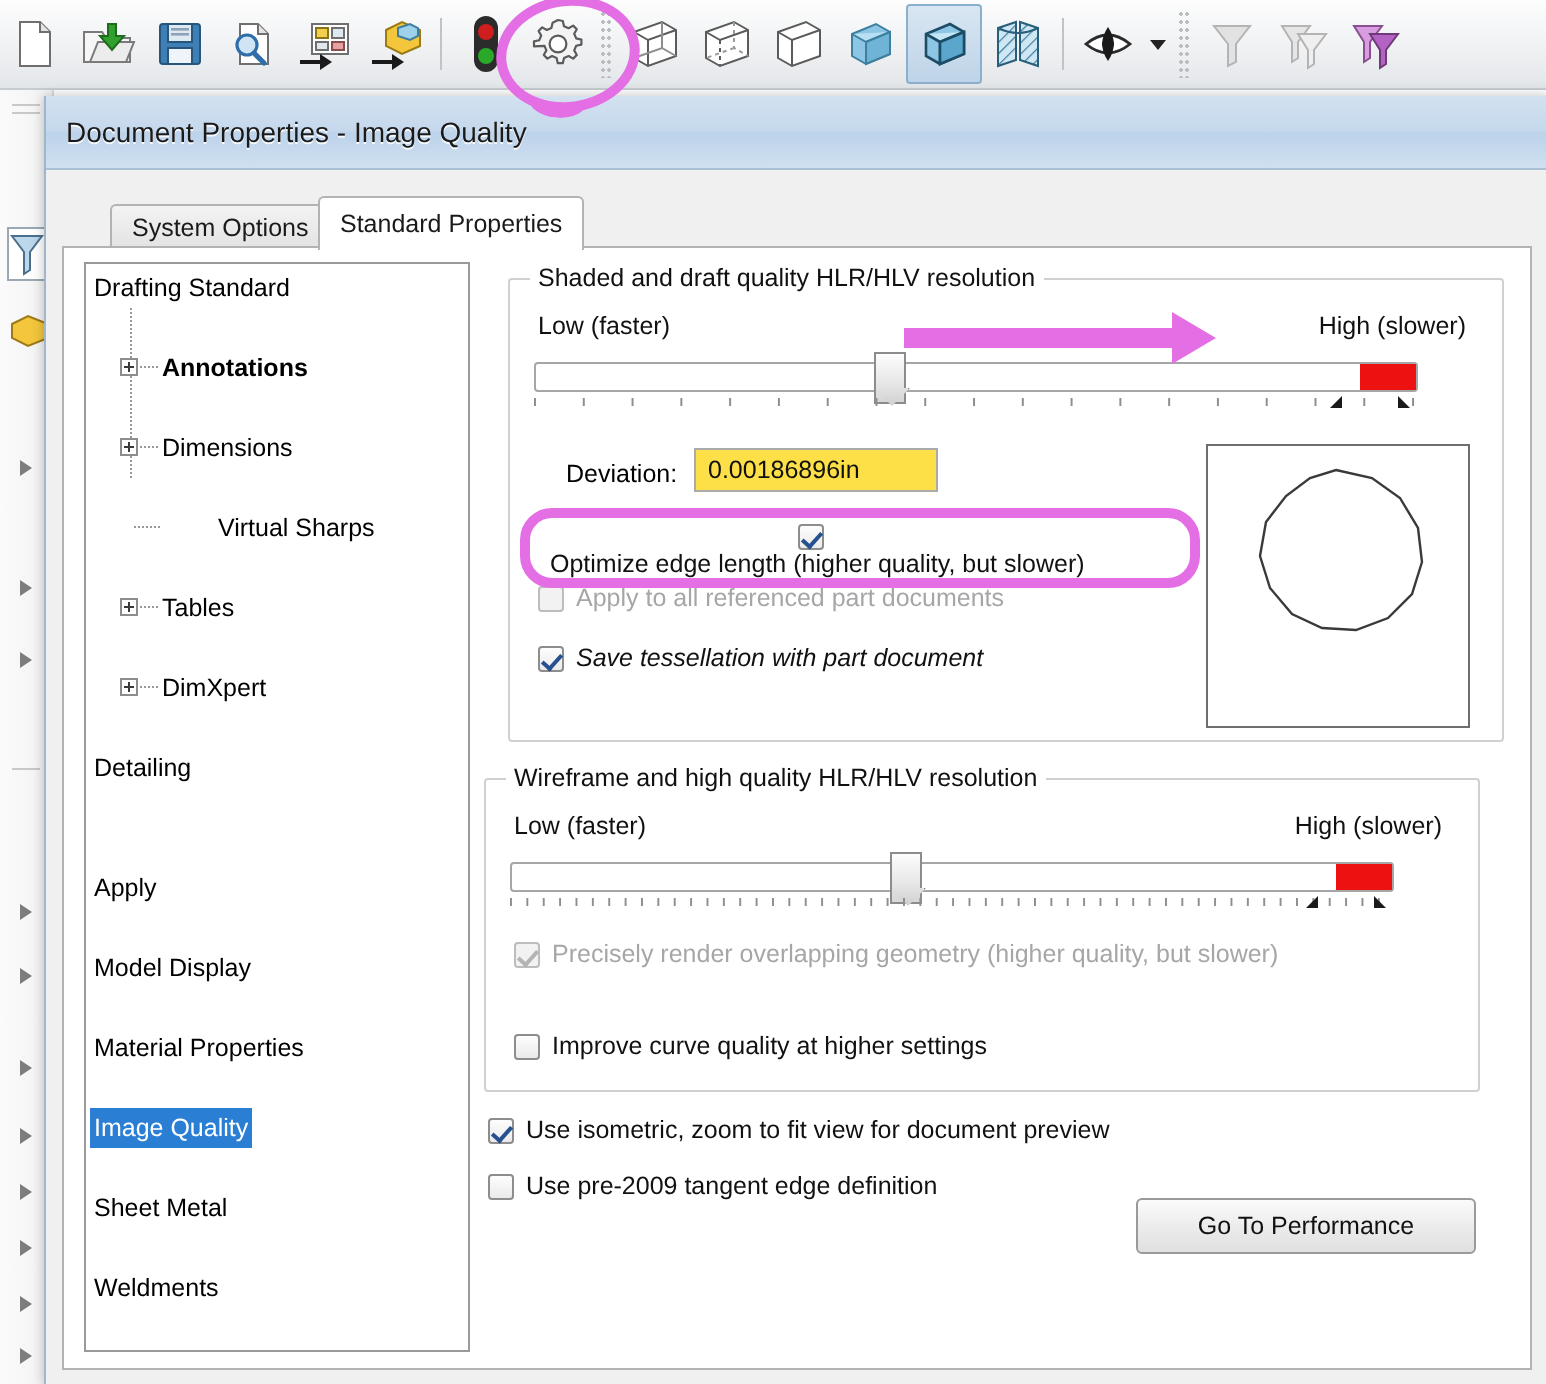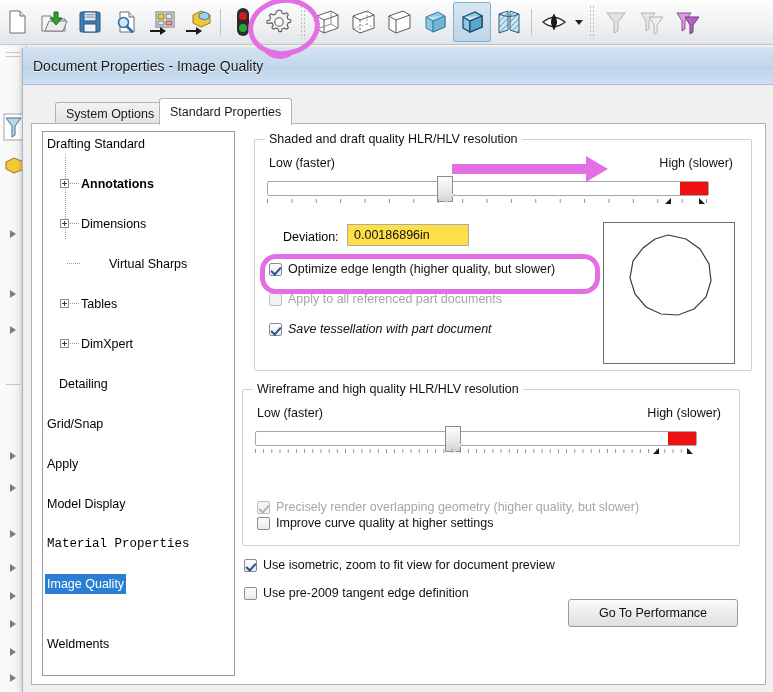--- a/index.html
+++ b/index.html
@@ -478,37 +478,37 @@
           <span class="dots" style="left:27px;"></span>
           <span class="lbl" style="left:38px;">Tables</span>
         </div>
 
         <div class="tnode" style="top:102px;">
           <span class="expander" style="left:17px;"></span>
           <span class="dots" style="left:27px;"></span>
           <span class="lbl" style="left:38px;">DimXpert</span>
         </div>
 
-        <div class="tnode" style="top:122px;margin-left:12px;">
+        <div class="tnode" style="top:122px;">
           <span class="lbl" style="left:4px;">Detailing</span>
-        </div>
-        <div class="tnode" style="top:142px;">
-          <span class="lbl" style="left:4px;">Grid/Snap</span>
         </div>
         <div class="tnode" style="top:162px;">
           <span class="lbl" style="left:4px;">Apply</span>
         </div>
         <div class="tnode" style="top:182px;">
           <span class="lbl" style="left:4px;">Model Display</span>
         </div>
-        <div class="tnode" style="top:202px;font-family:Liberation Mono, monospace;">
+        <div class="tnode" style="top:202px;">
           <span class="lbl" style="left:4px;">Material Properties</span>
         </div>
         <div class="tnode sel" style="top:222px;">
           <span class="lbl" style="left:2px;">Image Quality</span>
+        </div>
+        <div class="tnode" style="top:242px;">
+          <span class="lbl" style="left:4px;">Sheet Metal</span>
         </div>
         <div class="tnode" style="top:262px;">
           <span class="lbl" style="left:4px;">Weldments</span>
         </div>
 
       </div>
 
       <div id="content">
 
         <div class="groupbox" style="left:12px;top:8px;width:496px;height:230px;">
@@ -535,21 +535,21 @@
 
           <div id="dev-label">Deviation:</div>
           <input id="dev-input" type="text" value="0.00186896in" style="">
 
           <div id="preview">
             <svg width="128" height="138" viewBox="0 0 128 138">
               <polygon points="64,12 82,16 96,26 105,41 107,58 102,74 90,86 74,92 57,91 42,84 31,71 26,55 29,38 39,25 51,16" fill="#ffffff" stroke="#3a3a3a" stroke-width="1.2"></polygon>
             </svg>
           </div>
 
-          <div class="cbrow" style="left:14px;top:122px;">
+          <div class="cbrow" style="left:14px;top:122px;flex-direction:column;">
             <span class="cb checked"></span>
             <span class="cbtxt">Optimize edge length (higher quality, but slower)</span>
             <span id="cb-annot"></span>
           </div>
 
           <div class="cbrow" style="left:14px;top:152px;">
             <span class="cb disabled"></span>
             <span class="cbtxt disabled">Apply to all referenced part documents</span>
           </div>
 
@@ -570,21 +570,21 @@
           </div>
           <div class="thumb" style="left:202px;top:36px;"></div>
           <div class="ticks" style="left:12px;top:59px;width:442px;
                background-image:linear-gradient(90deg,#8e8e8e 1px,transparent 1px);
                background-size:8.2px 4px;background-repeat:repeat-x;"></div>
           <svg style="position:absolute;left:404px;top:56px;" width="50" height="10" viewBox="0 0 50 10">
             <path d="M6 8 L12 8 L12 2 Z" fill="#1a1a1a"></path>
             <path d="M40 2 L46 8 L40 8 Z" fill="#1a1a1a"></path>
           </svg>
 
-          <div class="cbrow" style="left:14px;top:110px;justify-content:center;">
+          <div class="cbrow" style="left:14px;top:80px;justify-content:center;">
             <span class="cb disabled checked"></span>
             <span class="cbtxt disabled">Precisely render overlapping geometry (higher quality, but slower)</span>
           </div>
 
           <div class="cbrow" style="left:14px;top:126px;">
             <span class="cb"></span>
             <span class="cbtxt">Improve curve quality at higher settings</span>
           </div>
         </div>
 

